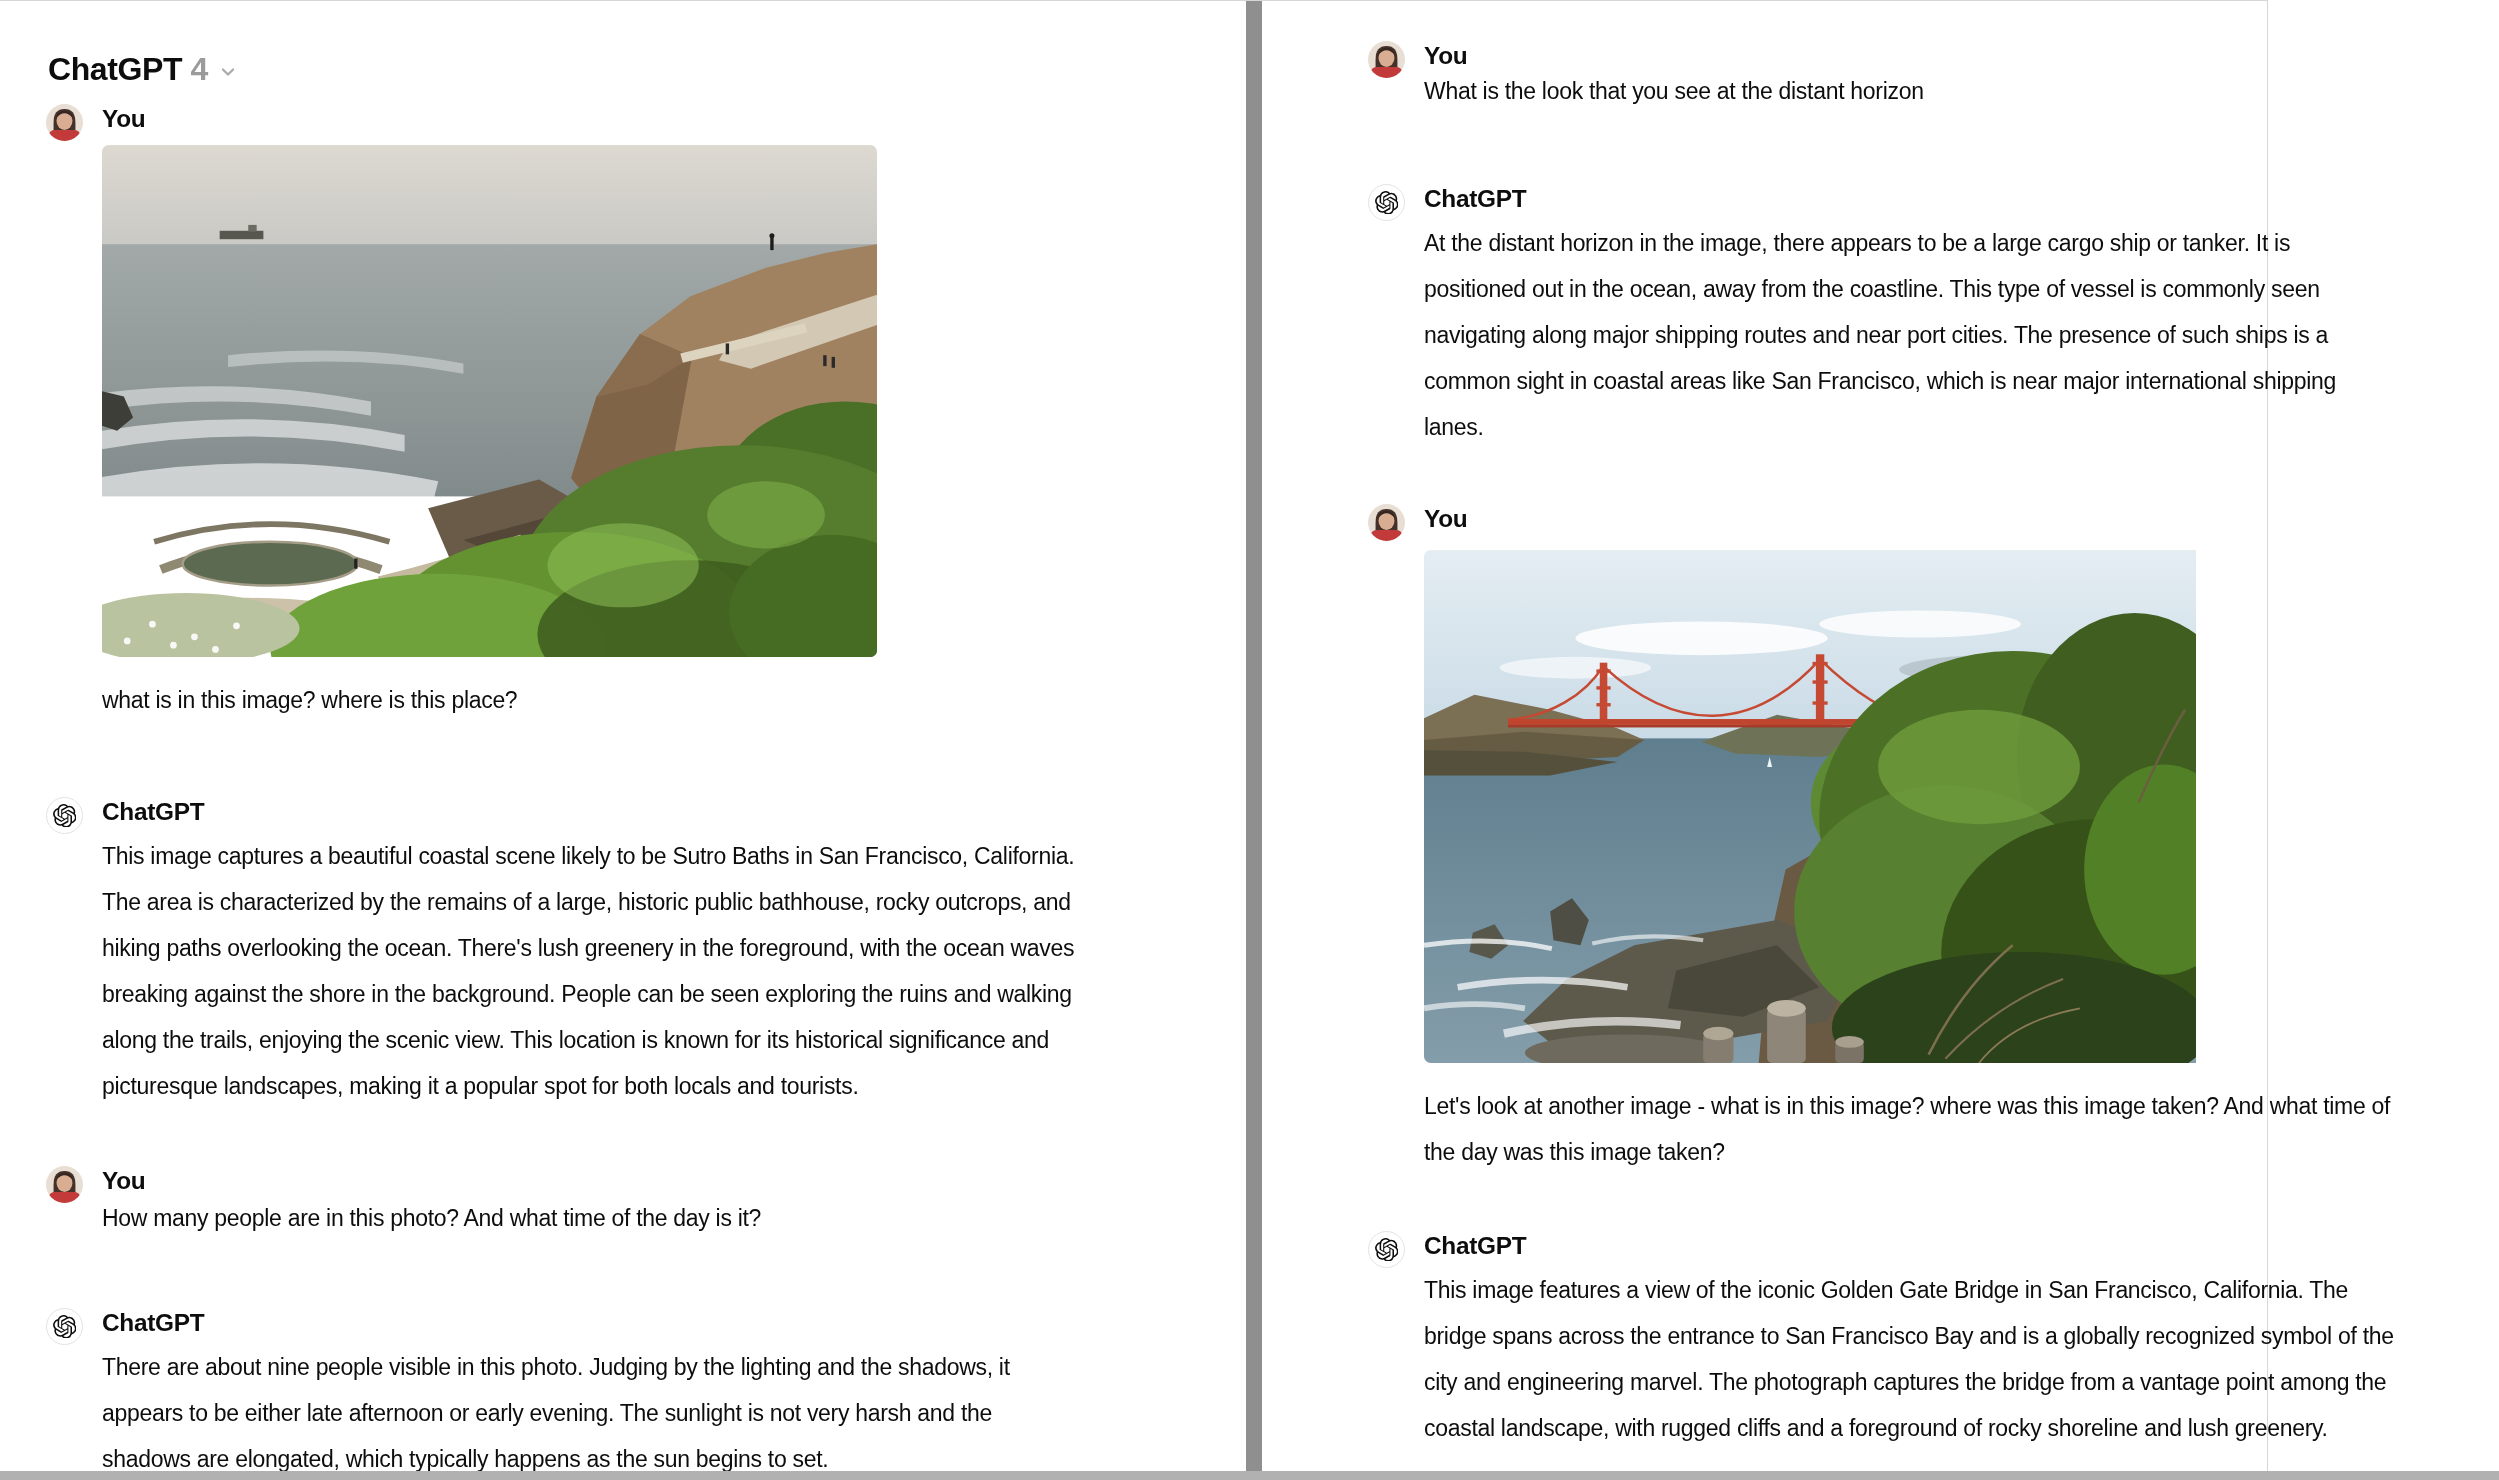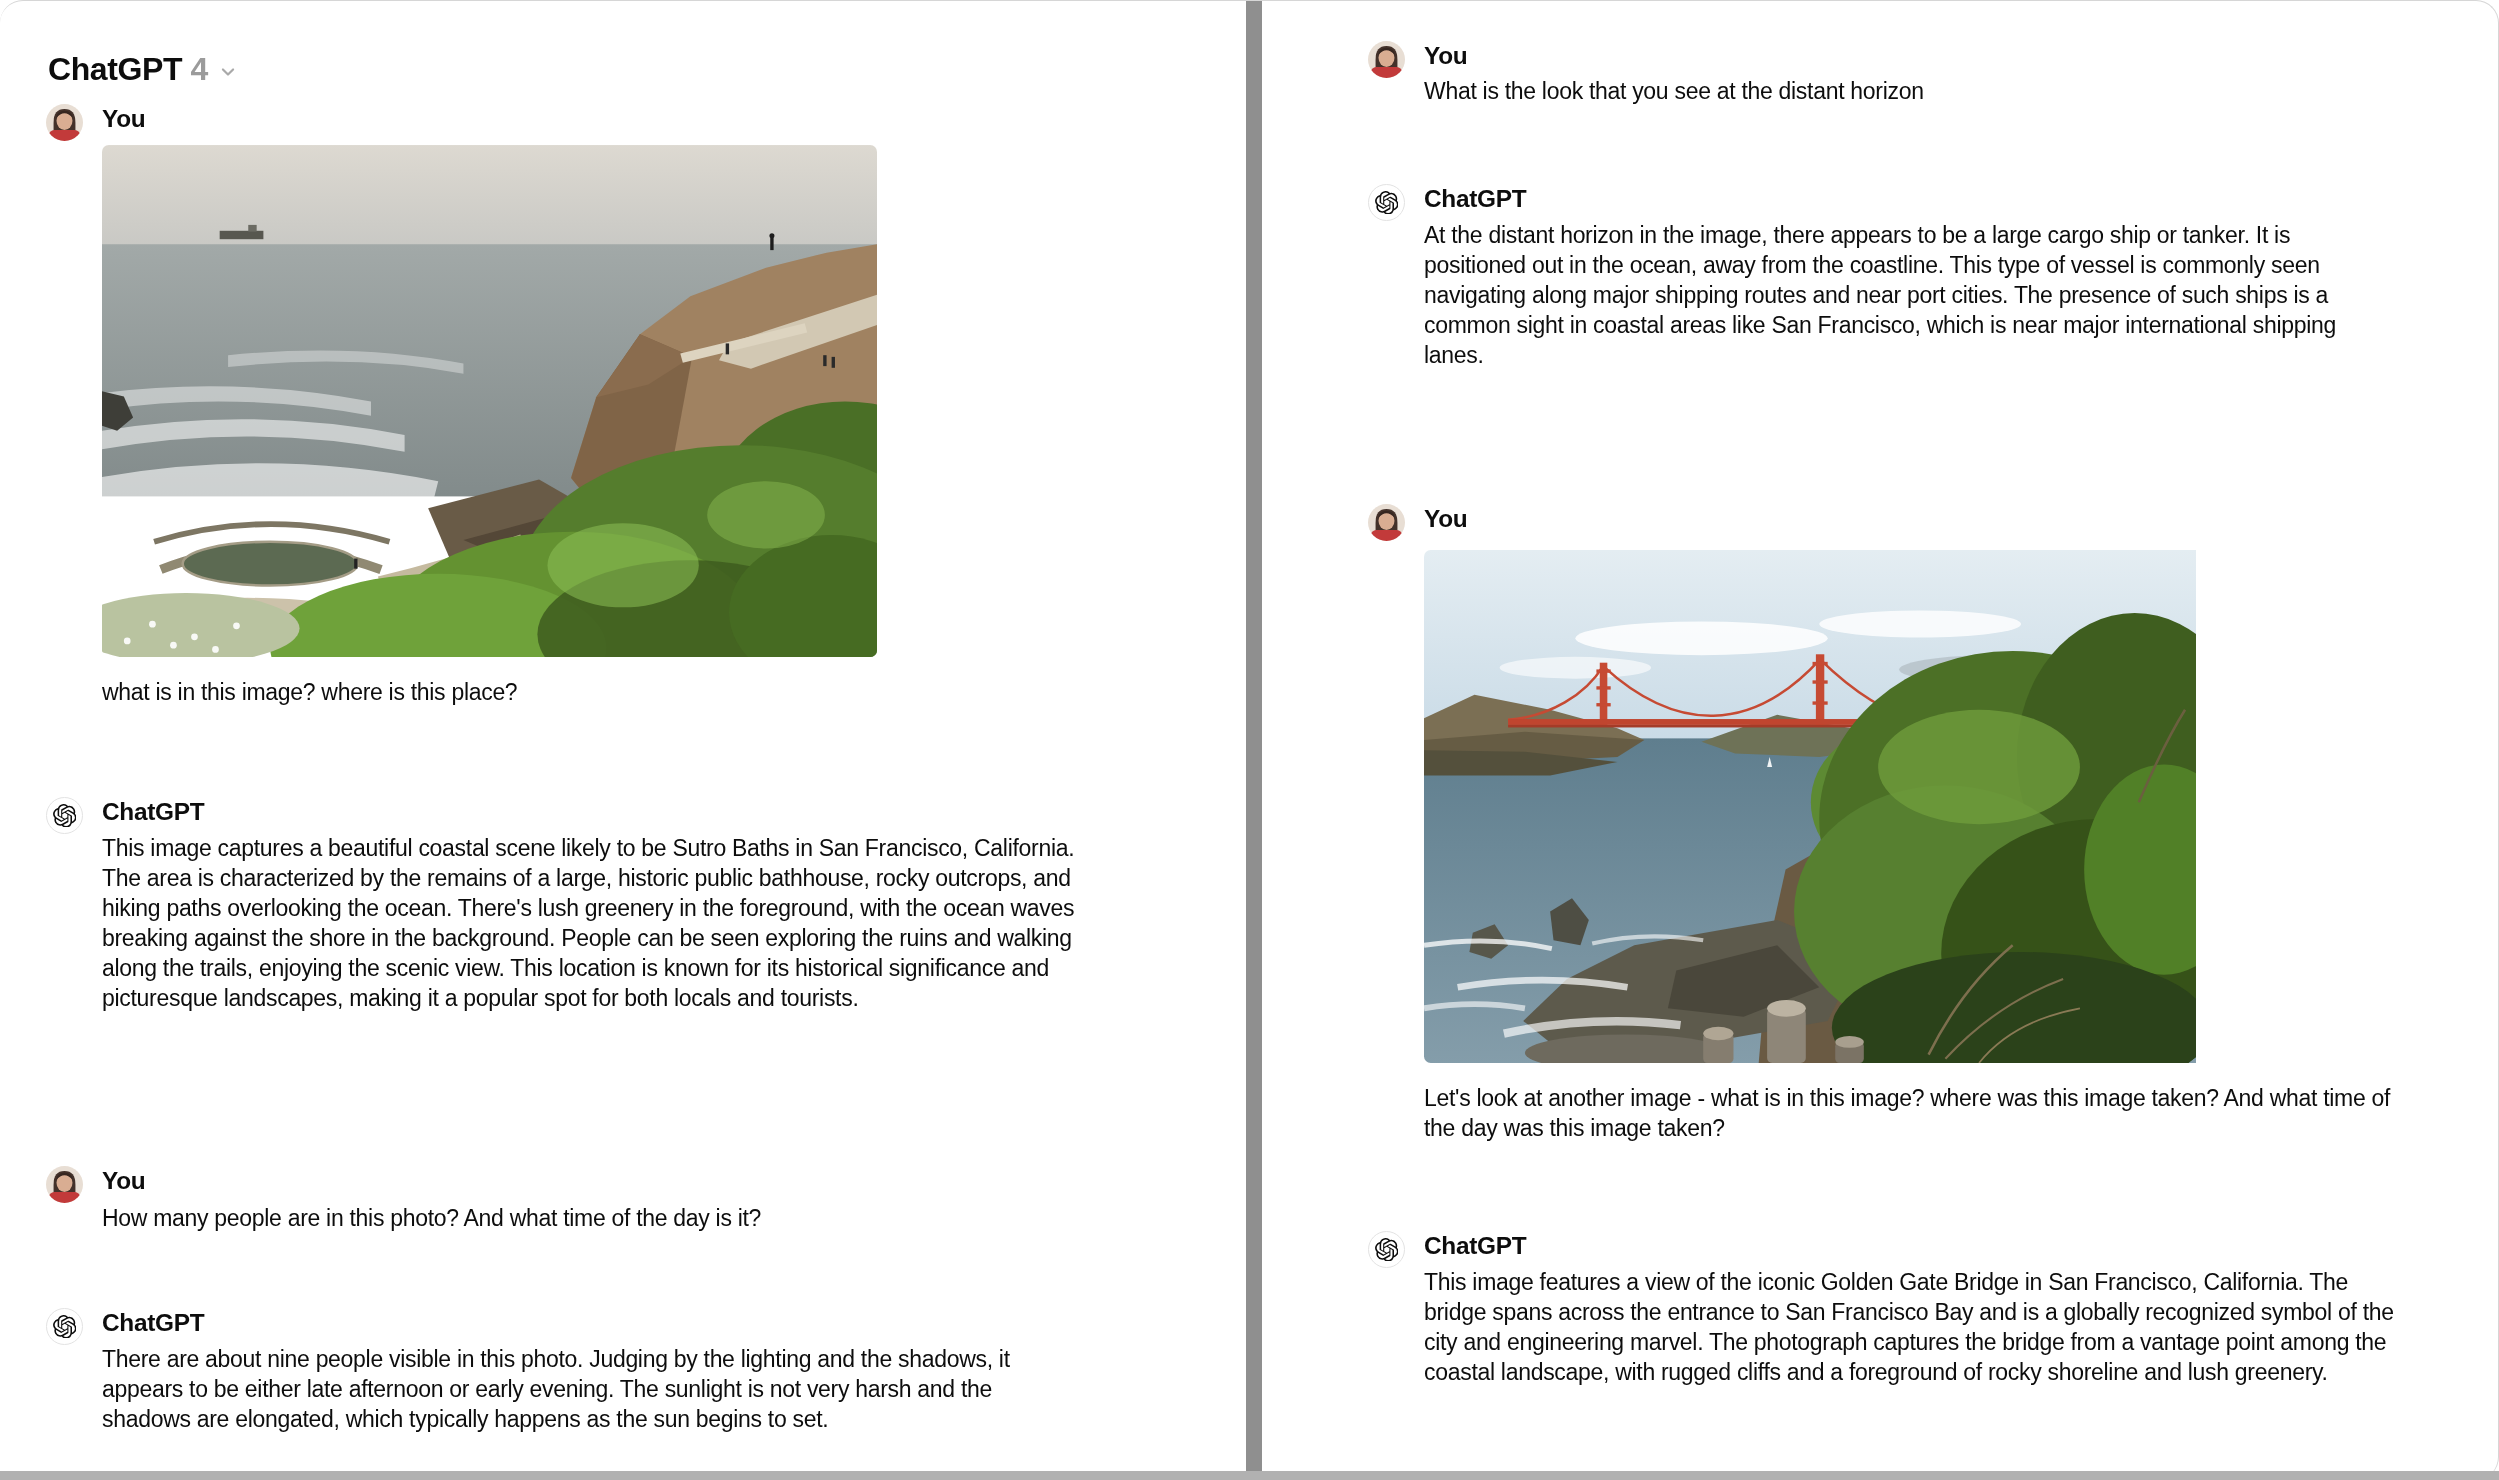--- a/index.html
+++ b/index.html
@@ -1,34 +1,34 @@
 <!DOCTYPE html>
 <html style="font-size:13.5px"><head>
 <meta charset="utf-8">
 <style>
   * { margin:0; padding:0; box-sizing:border-box; }
   html,body { width:2500px; height:1480px; background:#ffffff; overflow:hidden;
     font-family:"Liberation Sans", sans-serif; color:#0d0d0d; }
-  .page { position:relative; width:2499px; height:1480px; background:#fff;
-    border-top:1.7px solid #d6d6d6; border-right:1.7px solid #d6d6d6;border-radius:23px; }
+  .page { position:relative; width:2268px; height:1480px; background:#fff;
+    border-top:1.7px solid #d6d6d6; border-right:1.7px solid #d6d6d6; }
   .divider { position:absolute; left:1246px; top:0; width:16px; height:1471px; background:#8f8f8f; }
   .bottom-bar { position:absolute; left:0; bottom:0; width:2500px; height:9.3px; background:#b1b1b1; }
 
   .app-header { position:absolute; left:48px; top:50px; display:flex; align-items:baseline; gap:8.4px; cursor:pointer; }
   .app-title { font-size:32px; font-weight:bold; letter-spacing:-0.4px; }
   .app-model { font-size:32px; font-weight:600; color:#9b9b9b; }
   .chev { position:relative; top:2.5px; }
 
   .msg { position:absolute; }
   .msg .avatar { position:absolute; left:0; top:0; width:37px; height:37px; border-radius:50%;
     overflow:hidden; background:#fff; }
   .msg .avatar.ring { border:0.8px solid #e3e3e3; display:flex; align-items:center; justify-content:center; }
   .msg .body { margin-left:56px; }
   .author { font-size:24.4px; font-weight:bold; line-height:29px; letter-spacing:-0.3px; }
-  .text { font-size:23px; line-height:30px; letter-spacing:-0.3px; white-space:pre; color:#0d0d0d; }
+  .text { font-size:23px; line-height:46px; letter-spacing:-0.3px; white-space:pre; color:#0d0d0d; }
   .bubble-gap { margin-top:6.7px; }
   .attachment { display:block; border-radius:6.7px; overflow:hidden; line-height:0; }
   .attachment svg { display:block; }
   .att-sutro { margin-top:11.8px; }
   .att-gg { margin-top:17px; }
   .cap { margin-top:20px; }
 </style>
 </head>
 <body>
 

